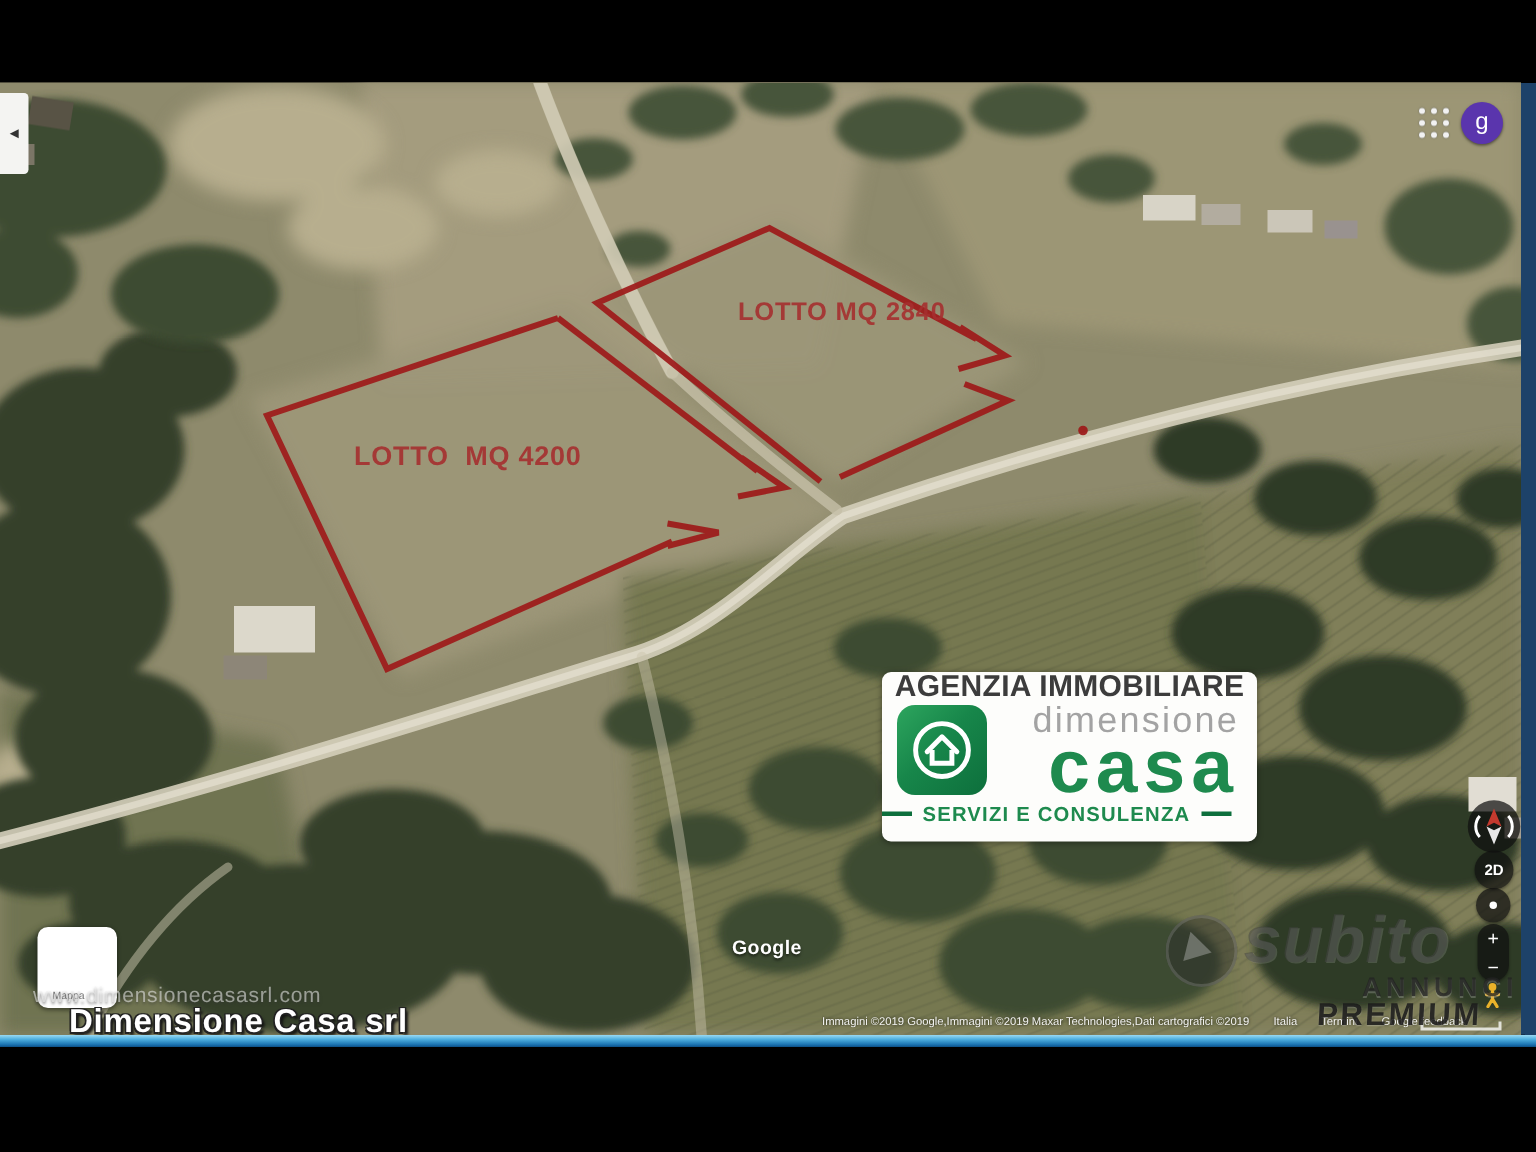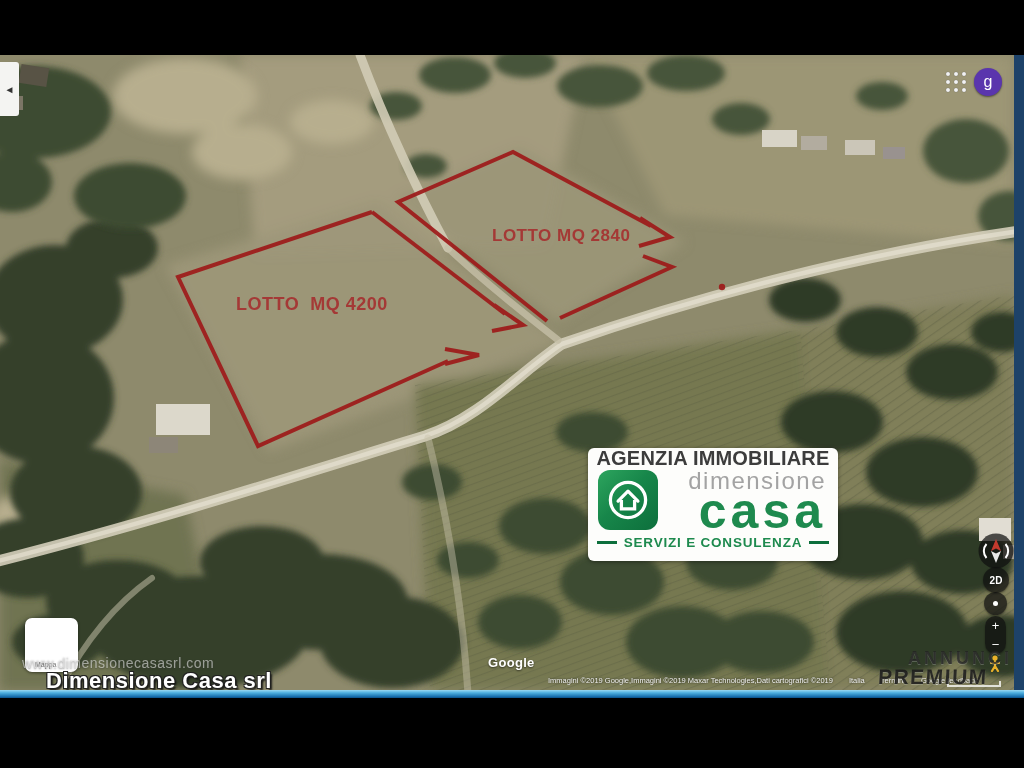--- a/index.html
+++ b/index.html
@@ -5,35 +5,35 @@
   html,body{margin:0;padding:0;background:#000;}
   .stage{position:relative;width:1024px;height:768px;background:#000;overflow:hidden;
          font-family:"Liberation Sans",sans-serif;}
   
   .map-area{position:absolute;left:0;top:55px;width:1014px;height:635px;overflow:hidden;background:#8e8a6c;}
   .right-strip{position:absolute;left:1014px;top:55px;width:10px;height:635px;background:#1d4269;}
   .scene{position:absolute;left:0;top:0;}
   
   .lot-label{position:absolute;font-size:17px;font-weight:600;color:#a62f2f;letter-spacing:.5px;
              opacity:.9;white-space:pre;}
-  .lot-label.l1{left:492px;top:198px;margin-top:28px;}
+  .lot-label.l1{left:492px;top:198px;}
   .lot-label.l2{left:236px;top:294px;font-size:18px;}
   
   .agency-card{position:absolute;left:588px;top:448px;width:250px;height:113px;background:#fdfdfb;
                border-radius:6px;box-shadow:0 1px 4px rgba(0,0,0,.4);overflow:hidden;}
   .agency-title{font-size:20px;font-weight:700;color:#3c3c3c;text-align:center;margin-top:0;
                 letter-spacing:.2px;line-height:1;}
   .agency-row{display:flex;align-items:flex-start;padding:2px 8px 0 10px;height:62px;}
   .house-badge{width:60px;height:60px;border-radius:12px;flex:0 0 auto;
                background:linear-gradient(135deg,#2da55e 0%,#17864a 45%,#0d6f3c 100%);
                display:flex;align-items:center;justify-content:center;}
   .brand-col{flex:1;text-align:right;padding-right:4px;}
   .brand-top{font-size:24px;color:#a3a3a3;letter-spacing:1.5px;line-height:.9;}
   .brand-main{font-size:50px;font-weight:700;color:#1e8a4e;line-height:.78;letter-spacing:4px;}
-  .agency-tagline{display:flex;align-items:center;justify-content:center;gap:7px;margin-top:3px;}
+  .agency-tagline{display:flex;align-items:center;justify-content:flex-start;gap:7px;margin-top:3px;}
   .agency-tagline .dash{width:20px;height:3px;background:#0d6f3c;}
   .agency-tagline .txt{font-size:13.5px;font-weight:700;color:#1e8a4e;letter-spacing:.8px;}
   
   .back-btn{position:absolute;left:0;top:62px;width:19px;height:54px;background:#f4f4f2;
             border-radius:0 3px 3px 0;display:flex;align-items:center;justify-content:center;
             font-size:10px;color:#333;}
   .apps-grid{position:absolute;left:946px;top:72px;width:22px;height:22px;display:grid;
              grid-template-columns:repeat(3,4px);grid-template-rows:repeat(3,4px);gap:4px;}
   .apps-grid span{width:4px;height:4px;border-radius:50%;background:#f2f2f2;box-shadow:0 0 1px #555;}
   .avatar{position:absolute;left:974px;top:68px;width:28px;height:28px;border-radius:50%;
@@ -47,21 +47,21 @@
   .btn-dot i{width:5px;height:5px;border-radius:50%;background:#fff;}
   .zoom-pill{position:absolute;left:985px;top:616px;width:21px;height:38px;border-radius:11px;
              background:rgba(15,15,15,.72);display:flex;flex-direction:column;box-shadow:0 1px 2px rgba(0,0,0,.4);}
   .zoom-pill span{flex:1;display:flex;align-items:center;justify-content:center;color:#fff;
                   font-size:13px;line-height:1;}
   .pegman{position:absolute;left:989px;top:655px;}
   .map-thumb{position:absolute;left:25px;top:618px;width:53px;height:54px;border-radius:7px;
              background:linear-gradient(115deg,#ffffff 44%,#e7e7e2 45%,#ffffff 47%,#fbfbf9 62%,#ececе8 63%,#ffffff 65%);
              background-color:#fff;box-shadow:0 1px 3px rgba(0,0,0,.45);}
   .map-thumb .lbl{position:absolute;left:10px;bottom:4px;font-size:7px;color:#777;}
-  .google-logo{position:absolute;left:488px;top:655px;font-size:13px;font-weight:600;color:#fff;
+  .google-logo{position:absolute;left:488px;top:624px;font-size:13px;font-weight:600;color:#fff;
                letter-spacing:.3px;text-shadow:0 1px 2px rgba(0,0,0,.6);}
   .attribution{position:absolute;left:548px;top:676px;width:450px;display:flex;gap:16px;
                font-size:7.5px;color:rgba(255,255,255,.92);text-shadow:0 0 2px rgba(0,0,0,.8);
                white-space:nowrap;overflow:hidden;}
   .scale-bar{position:absolute;left:947px;top:681px;width:50px;height:4px;
              border-bottom:2px solid rgba(255,255,255,.9);border-left:2px solid rgba(255,255,255,.9);
              border-right:2px solid rgba(255,255,255,.9);opacity:.85;}
   
   .website-wm{position:absolute;left:22px;top:655px;font-size:14px;font-weight:400;
               color:rgba(240,240,240,.55);text-shadow:0 1px 2px rgba(50,50,50,.55);letter-spacing:.5px;}
@@ -289,18 +289,24 @@
   <div class="attribution">
     <span>Immagini ©2019 Google,Immagini ©2019 Maxar Technologies,Dati cartografici ©2019</span>
     <span>Italia</span>
     <span>Termini</span>
     <span>Google feedback</span>
   </div>
   <div class="scale-bar"></div>
 
   <div class="website-wm">www.dimensionecasasrl.com</div>
   <div class="company-wm">Dimensione Casa srl</div>
+  <div class="subito-wm">
+    <div class="subito-logo">
+        <i></i>
+      </div>
+    <div class="subito-text">subito</div>
+  </div>
   <div class="annunci-wm">ANNUNCI</div>
   <div class="premium-wm">PREMIUM</div>
 
   <div class="blue-bar"></div>
   <div class="bottom-black"></div>
 </div>
 
 </body></html>

